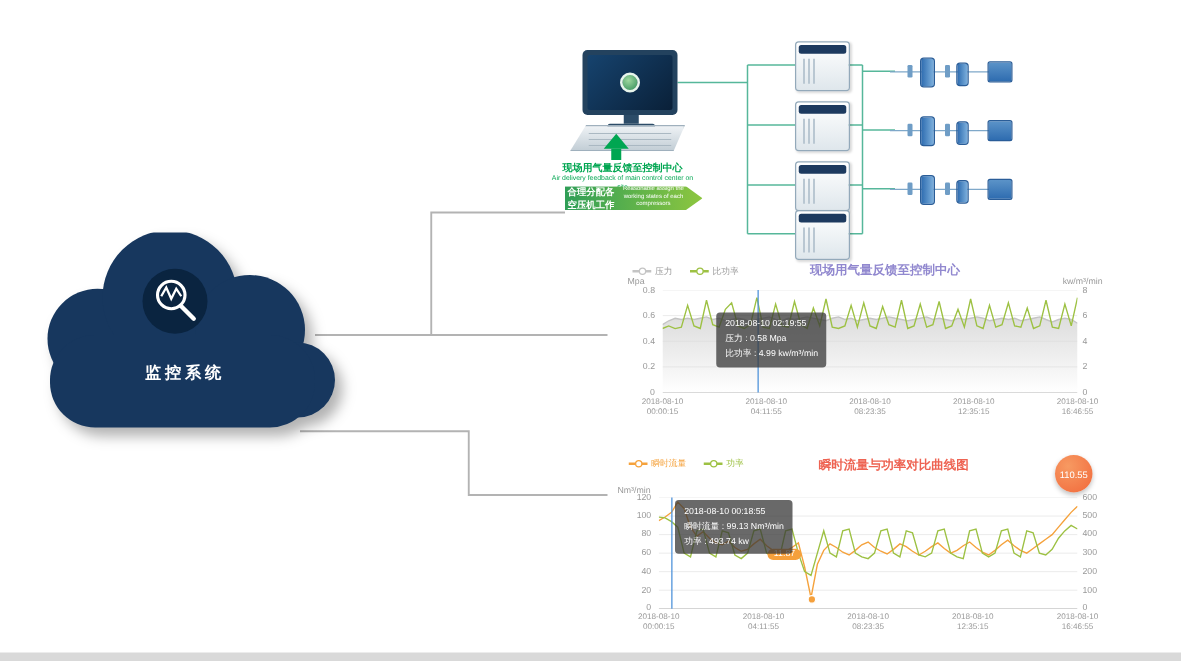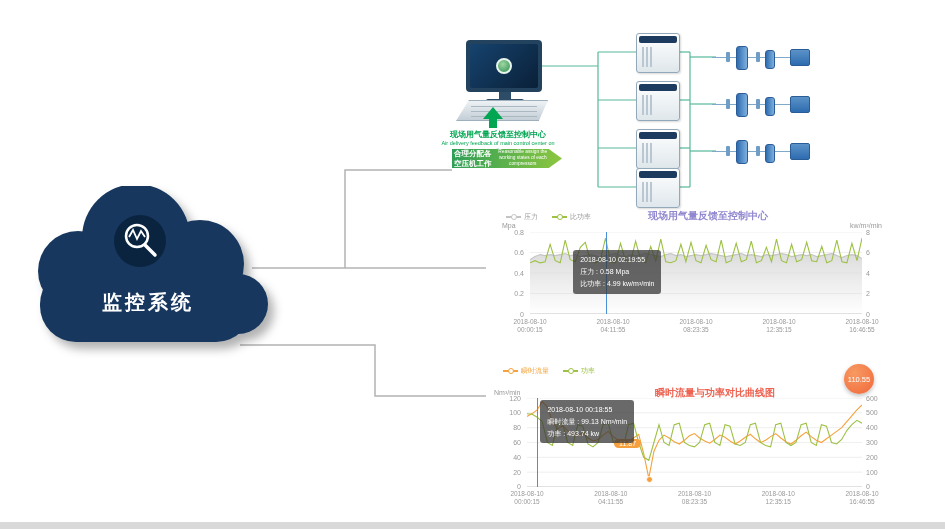--- a/index.html
+++ b/index.html
@@ -5,21 +5,21 @@
   html,body{margin:0;padding:0;background:#fff;}
   #slide{position:relative;width:945px;height:529px;background:#fff;overflow:hidden;
          font-family:"Liberation Sans","DejaVu Sans",sans-serif;}
   
   #page-title{position:absolute;left:42px;top:22px;font-size:22px;font-weight:bold;
               color:#1f3a60;letter-spacing:1px;}
   
   #cloud-svg{position:absolute;left:28px;top:186px;width:250px;height:175px;
              filter:drop-shadow(6px 7px 5px rgba(0,0,0,.30));}
   #cloud-label{position:absolute;left:58px;top:289px;width:180px;text-align:center;
-               color:#fff;font-size:20px;font-weight:bold;letter-spacing:3px;}
+               color:#fff;font-size:13px;font-weight:bold;letter-spacing:3px;}
   
   #lines-svg{position:absolute;left:0;top:0;width:945px;height:529px;pointer-events:none;}
   
   .monitor{position:absolute;left:466px;top:40px;width:76px;height:52px;background:#23425e;
            border-radius:4px;padding:4px;box-sizing:border-box;}
   .screen{width:100%;height:100%;background:linear-gradient(135deg,#16436e,#0a2038);border-radius:2px;position:relative;}
   .logo{position:absolute;left:50%;top:50%;transform:translate(-50%,-50%);width:12px;height:12px;border-radius:50%;
         background:radial-gradient(circle at 40% 35%,#9fd89f,#2e8b57);border:2px solid #e8f5ec;}
   .stand{position:absolute;left:499px;top:92px;width:12px;height:7px;background:#2c4c68;}
   .stand-base{position:absolute;left:486px;top:99px;width:38px;height:5px;background:#2c4c68;border-radius:2px;}
@@ -269,21 +269,21 @@
           </span>
         <span class="lg-label" style="color: rgb(245, 162, 60);">瞬时流量</span>
       </span>
       <span class="lg">
         <span class="mark" style="background: rgb(157, 193, 67);">
             <span class="ring" style="border-color: rgb(157, 193, 67);"></span>
           </span>
         <span class="lg-label" style="color: rgb(157, 193, 67);">功率</span>
       </span>
     </div>
-    <div class="chart-title" style="left: 165px; top: 26px; color: rgb(238, 99, 82);">瞬时流量与功率对比曲线图</div>
+    <div class="chart-title" style="left: 165px; top: 5px; color: rgb(238, 99, 82);">瞬时流量与功率对比曲线图</div>
     <div class="badge">110.55</div>
     <div class="unit" style="left:4px;top:29px;">Nm³/min</div>
     <div class="yticks left" style="left:0;top:38px;height:89px;width:31px;">
         <div>120</div>
         <div>100</div>
         <div>80</div>
         <div>60</div>
         <div>40</div>
         <div>20</div>
         <div>0</div>

